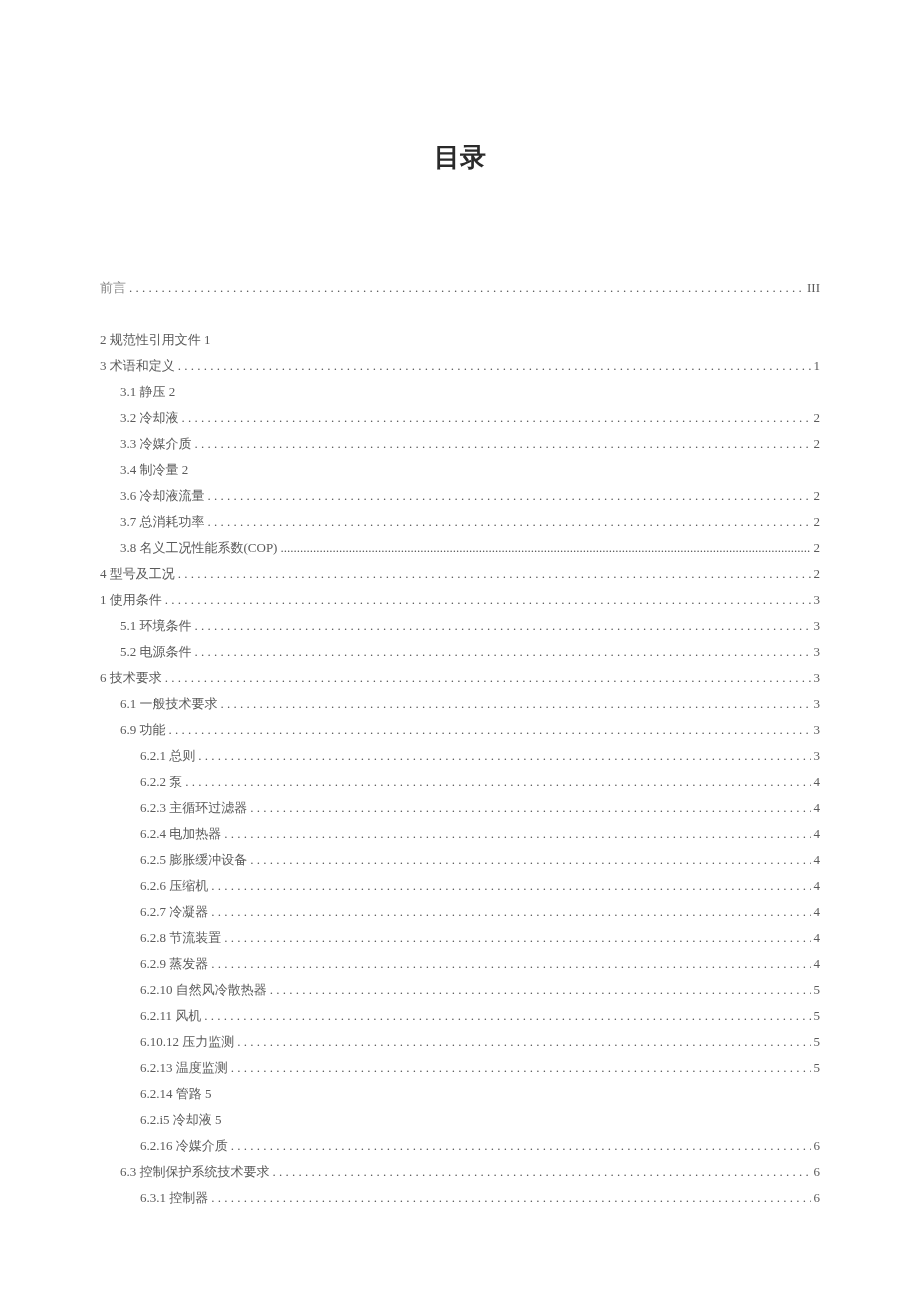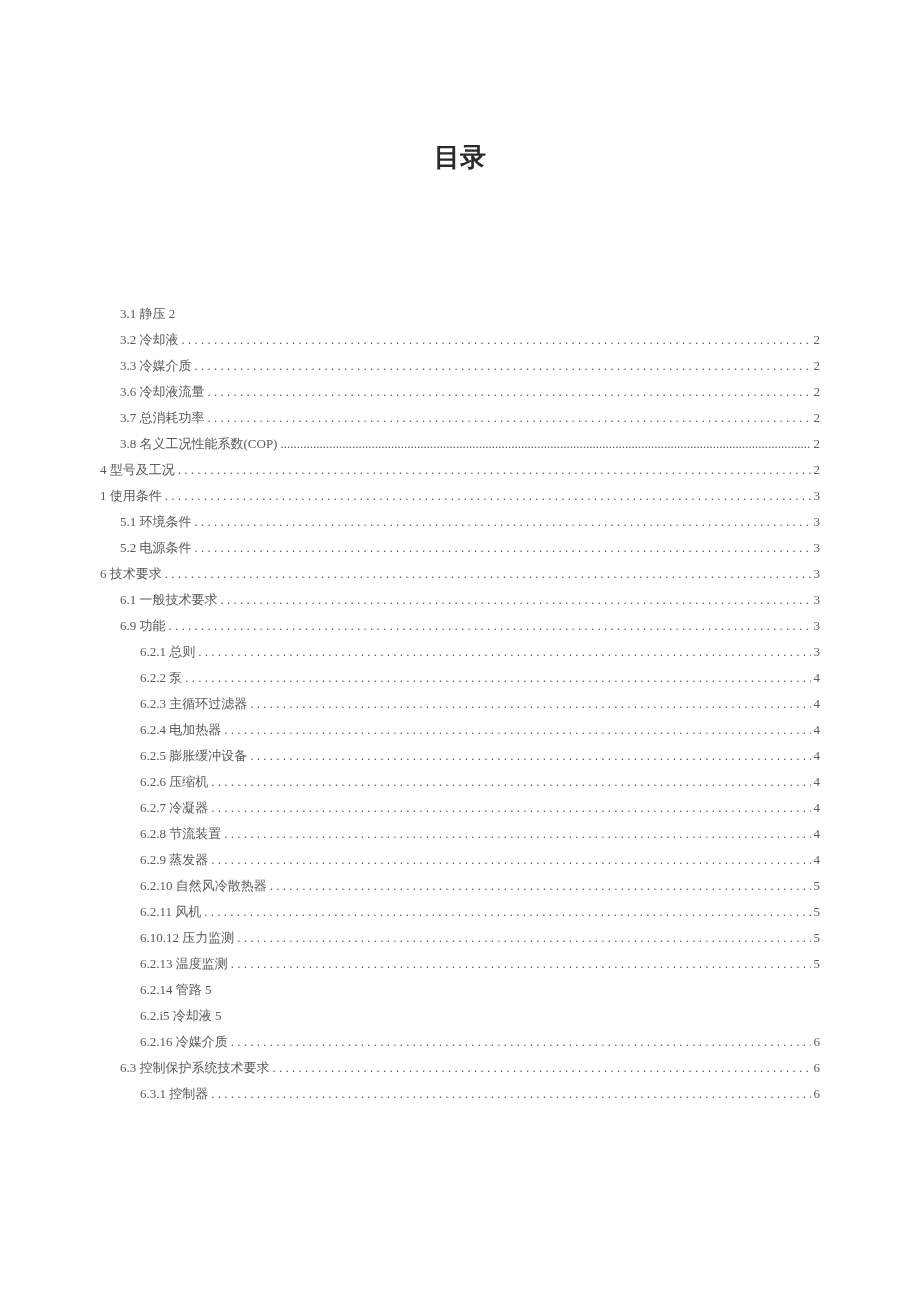--- a/index.html
+++ b/index.html
@@ -61,35 +61,55 @@
     .preface {
       color: #888;
     }
   </style>
 </head>
 <body>
 
 <h1 class="title">目录</h1>
 
 <div class="toc" id="toc-container">
+    <div class="toc-row lvl0">
+      <span class="toc-label preface">前言</span>
+      <span class="toc-dots"></span>
+      <span class="toc-page">III</span>
+    </div>
     <div style="height: 26px;"></div>
+    <div class="toc-row lvl0 nodots">
+      <span class="toc-label">2 规范性引用文件 1</span>
+      <span class="toc-dots"></span>
+      <span class="toc-page"></span>
+    </div>
+    <div class="toc-row lvl0">
+      <span class="toc-label">3 术语和定义</span>
+      <span class="toc-dots"></span>
+      <span class="toc-page">1</span>
+    </div>
     <div class="toc-row lvl1 nodots">
       <span class="toc-label">3.1 静压 2</span>
       <span class="toc-dots"></span>
       <span class="toc-page"></span>
     </div>
     <div class="toc-row lvl1">
       <span class="toc-label">3.2 冷却液</span>
       <span class="toc-dots"></span>
       <span class="toc-page">2</span>
     </div>
     <div class="toc-row lvl1">
       <span class="toc-label">3.3 冷媒介质</span>
       <span class="toc-dots"></span>
       <span class="toc-page">2</span>
+    </div>
+    <div class="toc-row lvl1 nodots">
+      <span class="toc-label">3.4 制冷量 2</span>
+      <span class="toc-dots"></span>
+      <span class="toc-page"></span>
     </div>
     <div class="toc-row lvl1">
       <span class="toc-label">3.6 冷却液流量</span>
       <span class="toc-dots"></span>
       <span class="toc-page">2</span>
     </div>
     <div class="toc-row lvl1">
       <span class="toc-label">3.7 总消耗功率</span>
       <span class="toc-dots"></span>
       <span class="toc-page">2</span>

